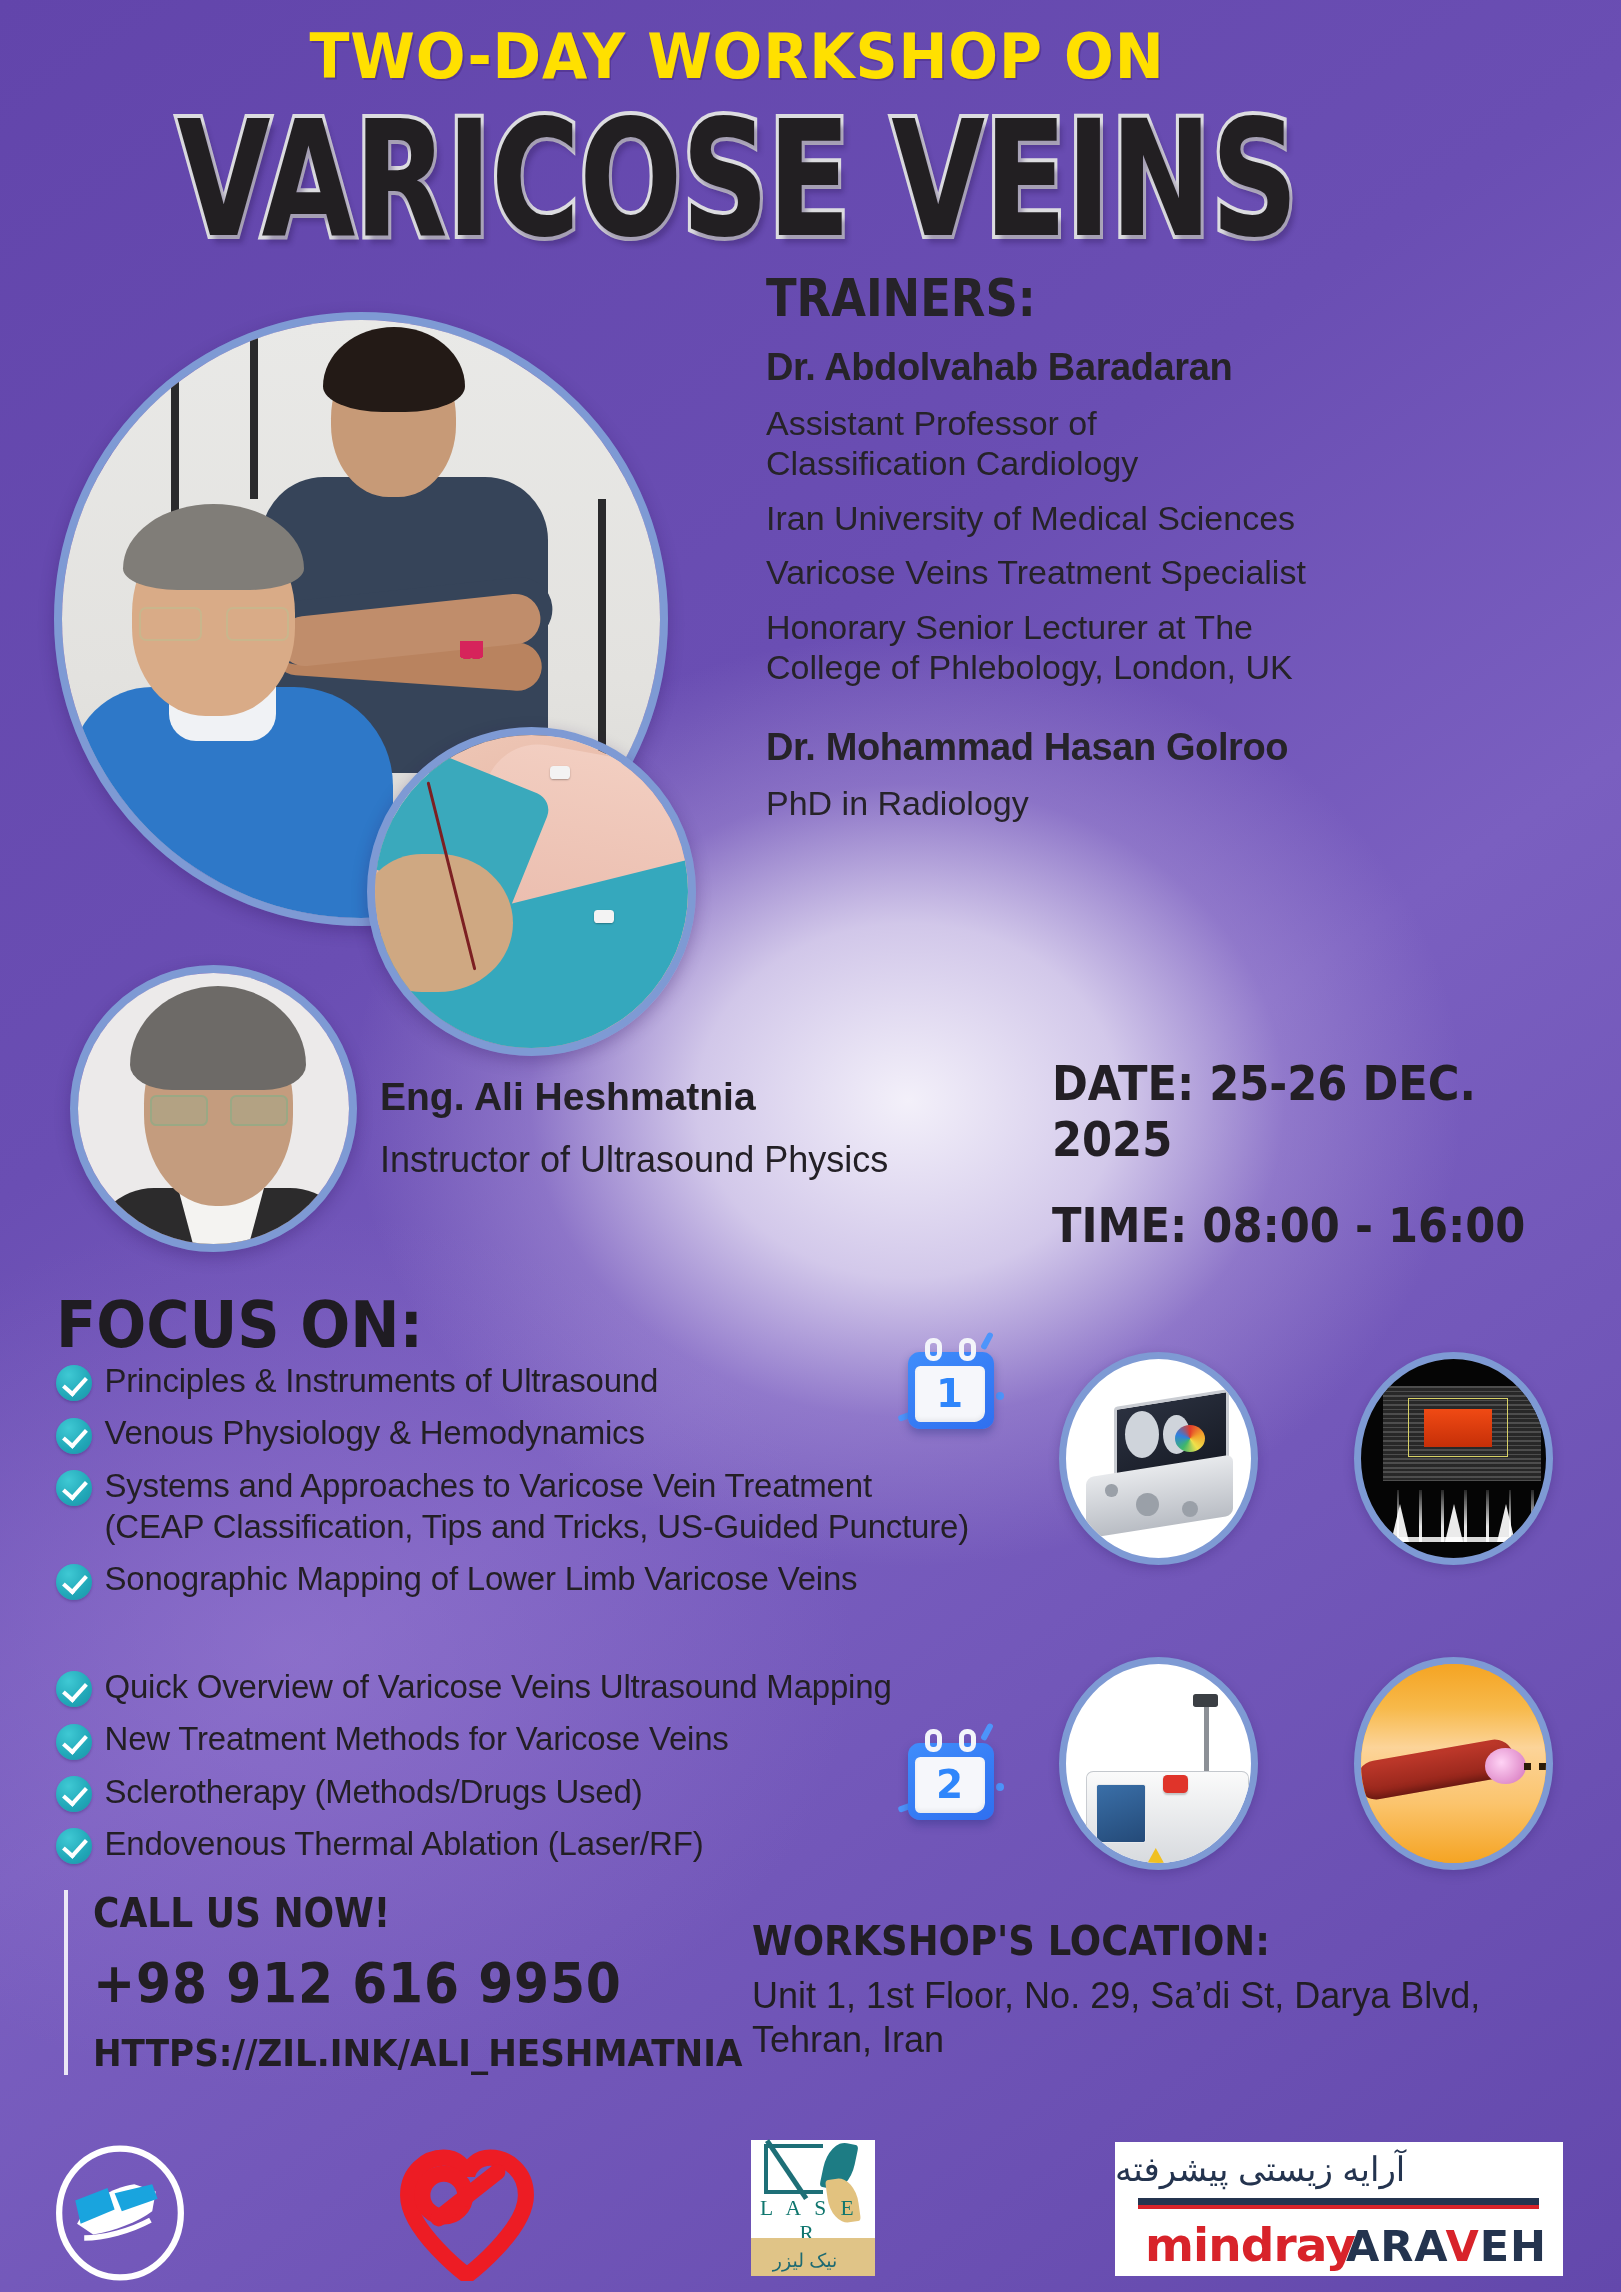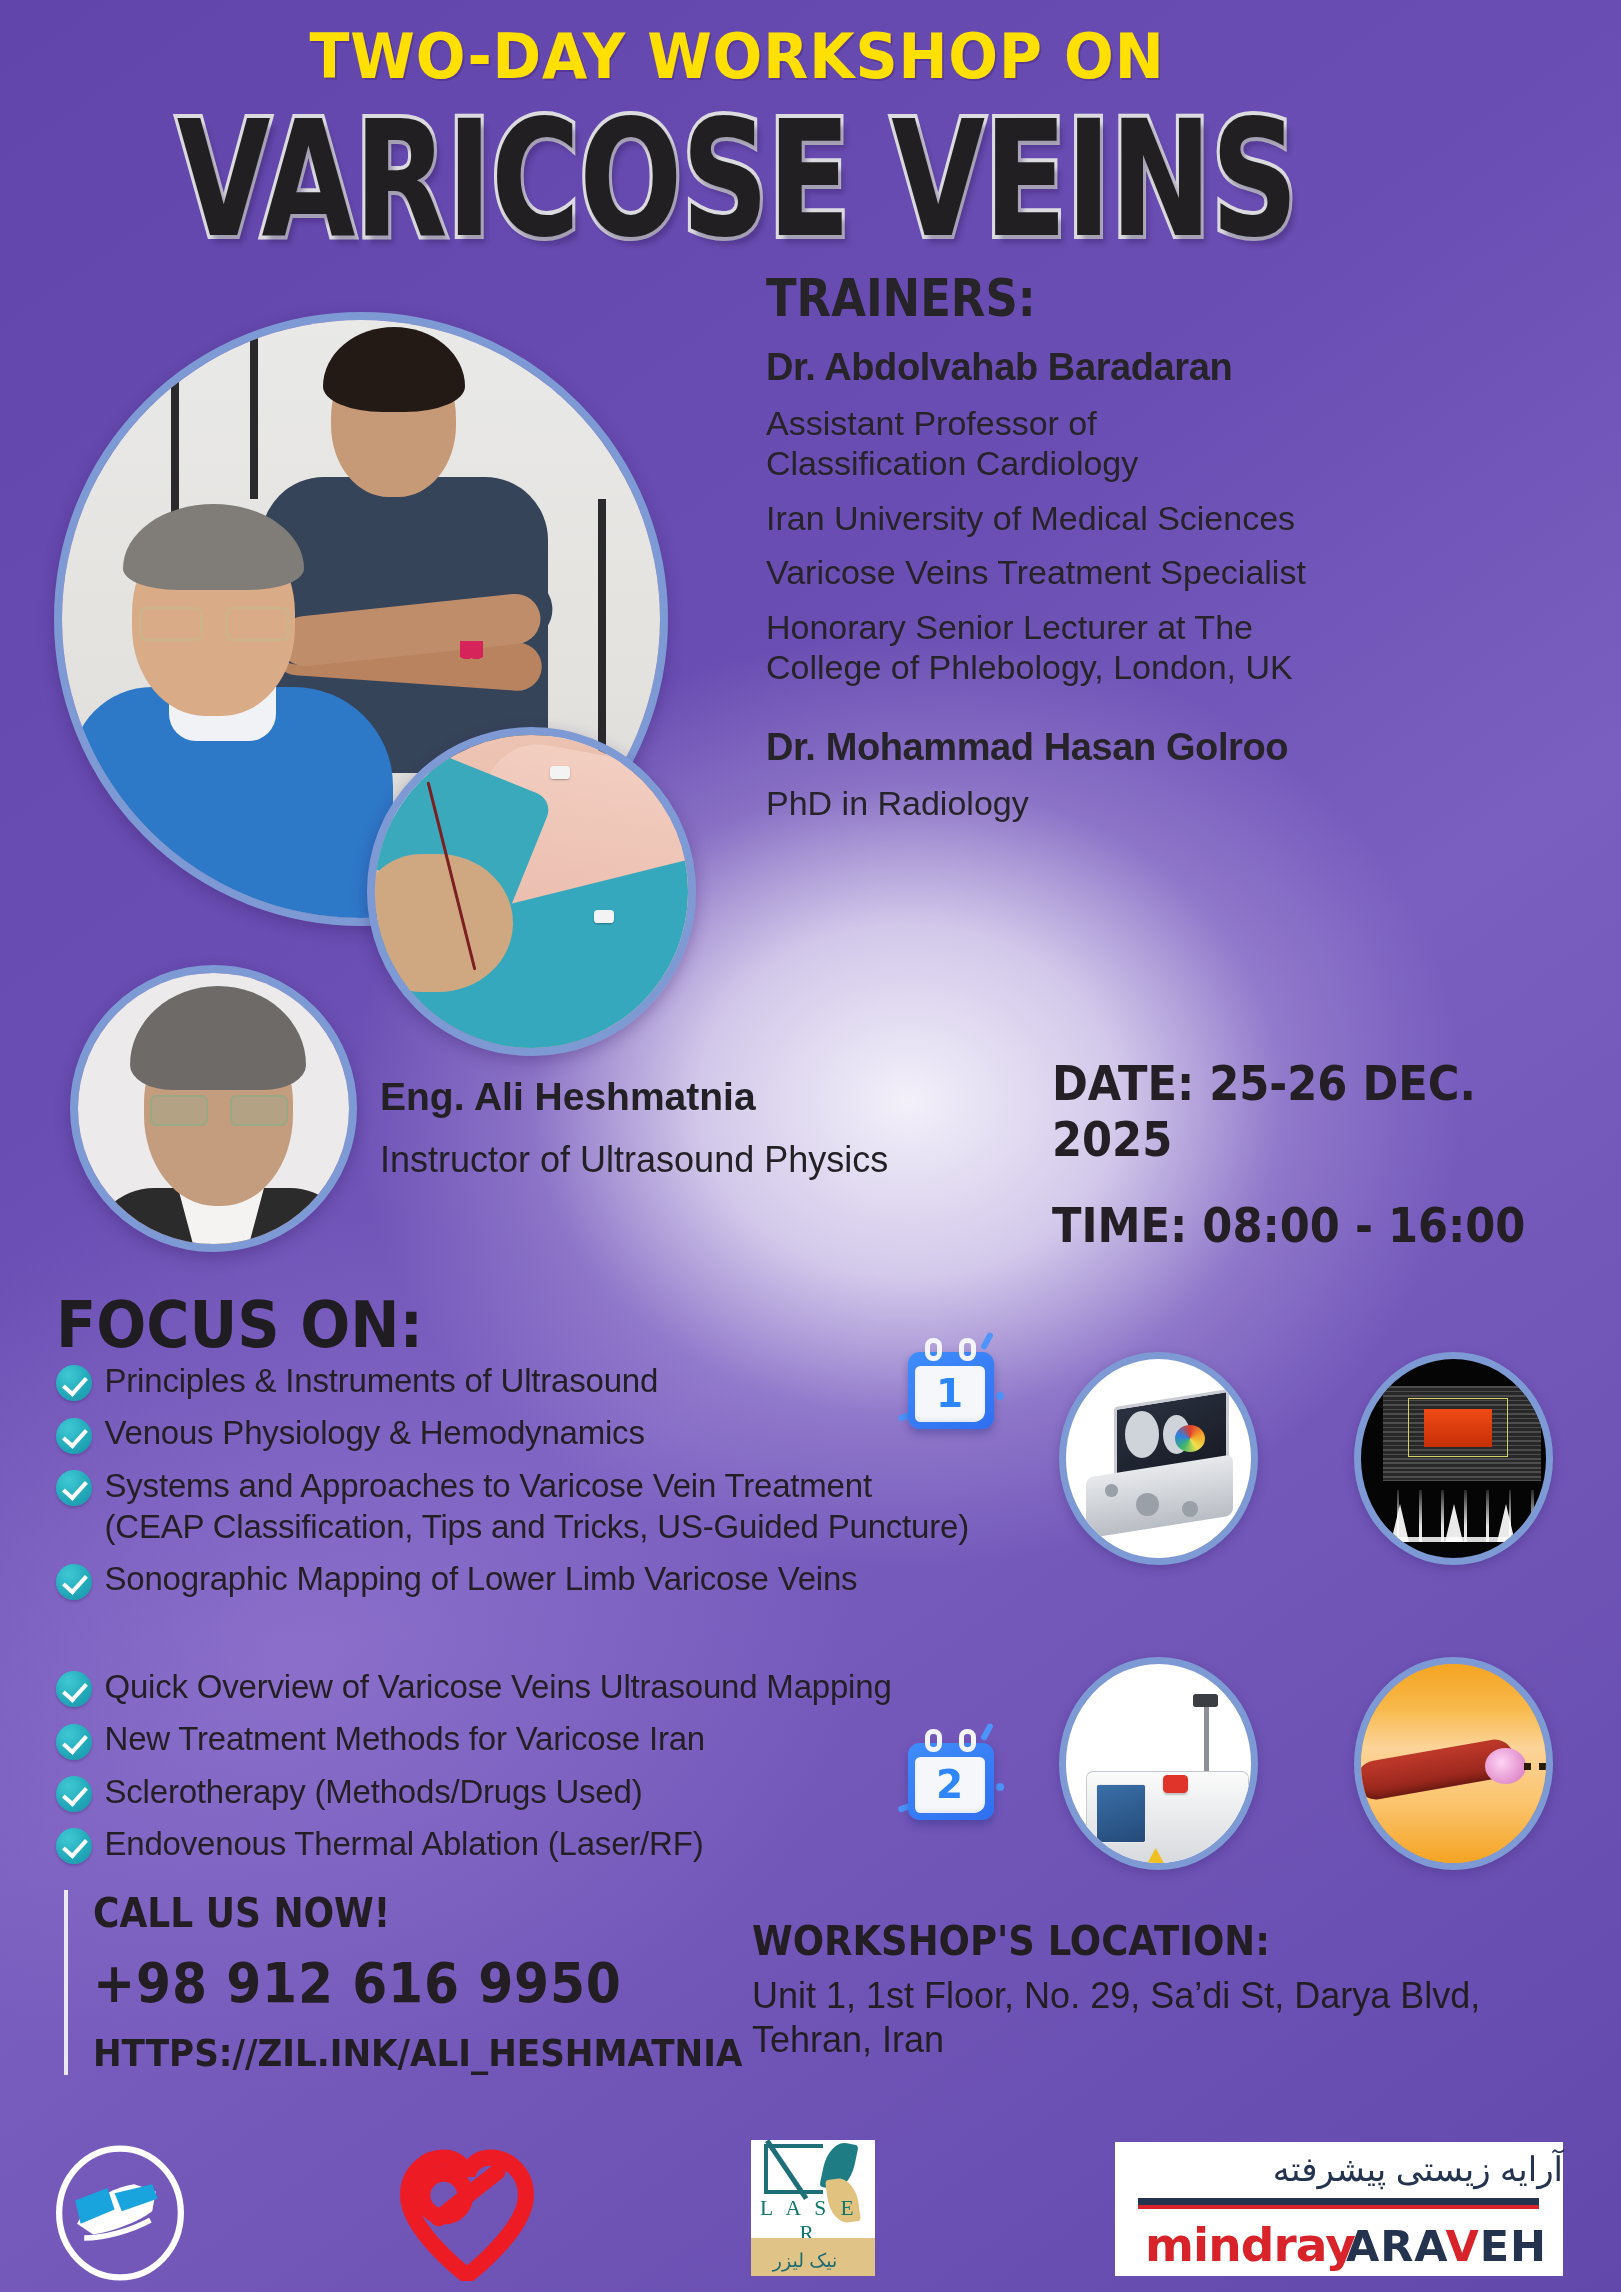--- a/index.html
+++ b/index.html
@@ -186,21 +186,21 @@
   #logo-niklaser{position:absolute;left:751px;top:0px;width:124px;height:136px;background:#fff;}
   .nl-top{position:absolute;left:0;top:0;width:124px;height:99px;background:#ffffff;}
   .nl-band{position:absolute;left:0;bottom:0;width:124px;height:38px;background:#e0c487;}
   .nl-fa{position:absolute;left:0;bottom:3.6px;width:108px;text-align:center;font-size:19px;color:#1d6a72;direction:rtl;}
   .nl-n{position:absolute;left:12.5px;top:3.6px;width:59px;height:50px;border:4.5px solid #1e6f77;border-right:none;}
   .nl-slash{position:absolute;left:14.3px;top:1.8px;width:5.4px;height:70px;background:#1e6f77;transform:rotate(-34deg);transform-origin:top left;}
   .nl-leaf1{position:absolute;left:73px;top:1.8px;width:30px;height:48px;border-radius:60% 10% 60% 10%;background:#1d7c84;transform:rotate(12deg);}
   .nl-leaf2{position:absolute;left:77px;top:38px;width:30px;height:45px;border-radius:10% 60% 10% 60%;background:#e2c27f;transform:rotate(-8deg);}
   .nl-laser{position:absolute;left:0;top:56px;width:116px;text-align:center;font-family:"Liberation Serif",serif;font-size:21.5px;letter-spacing:4.5px;color:#0f766e;}
   #logo-mindray-araveh{position:absolute;left:1115px;top:1.8px;width:448px;height:134px;background:#ffffff;}
-  .ma-fa{position:absolute;left:0;top:7.2px;width:448px;text-align:right;direction:rtl;font-size:34px;color:#24344f;}
+  .ma-fa{position:absolute;left:0;top:7.2px;width:448px;text-align:left;direction:rtl;font-size:34px;color:#24344f;}
   .ma-rule{position:absolute;left:23px;top:56px;width:401px;height:7.2px;background:#24344f;}
   .ma-rule2{position:absolute;left:23px;top:63px;width:401px;height:4.5px;background:#d8232a;}
   .ma-mind{position:absolute;left:30px;top:75px;font-weight:bold;font-size:47px;color:#d8232a;font-family:"DejaVu Sans",sans-serif;letter-spacing:-0.9px;}
   .ma-arav{position:absolute;left:231px;top:79px;font-weight:bold;font-size:43px;color:#24344f;font-family:"DejaVu Sans",sans-serif;letter-spacing:0.9px;}
   .ma-arav .v{color:#d8232a;}
 </style>
 </head>
 <body>
 
 <div id="poster">
@@ -297,21 +297,21 @@
     </div>
   </div>
 
   <div class="blist" id="focus-list-2">
     <div class="bitem">
       <span class="chk"></span>
       <span class="btext">Quick Overview of Varicose Veins Ultrasound Mapping</span>
     </div>
     <div class="bitem">
       <span class="chk"></span>
-      <span class="btext">New Treatment Methods for Varicose Iran</span>
+      <span class="btext">New Treatment Methods for Varicose Veins</span>
     </div>
     <div class="bitem">
       <span class="chk"></span>
       <span class="btext">Sclerotherapy (Methods/Drugs Used)</span>
     </div>
     <div class="bitem">
       <span class="chk"></span>
       <span class="btext">Endovenous Thermal Ablation (Laser/RF)</span>
     </div>
   </div>

